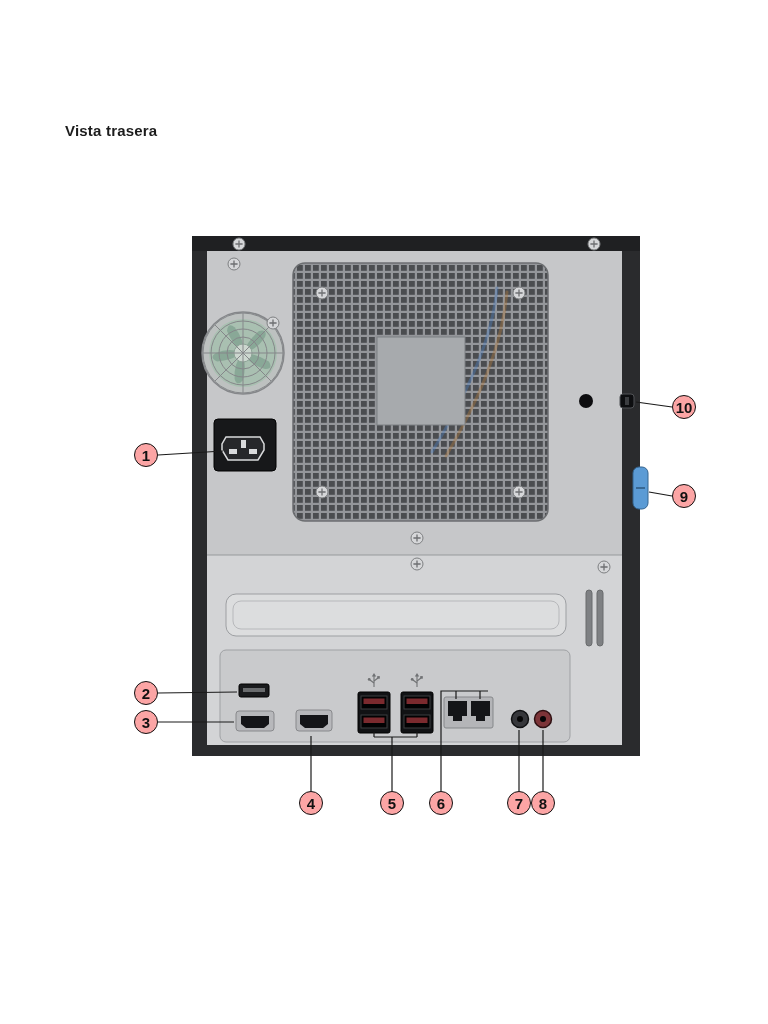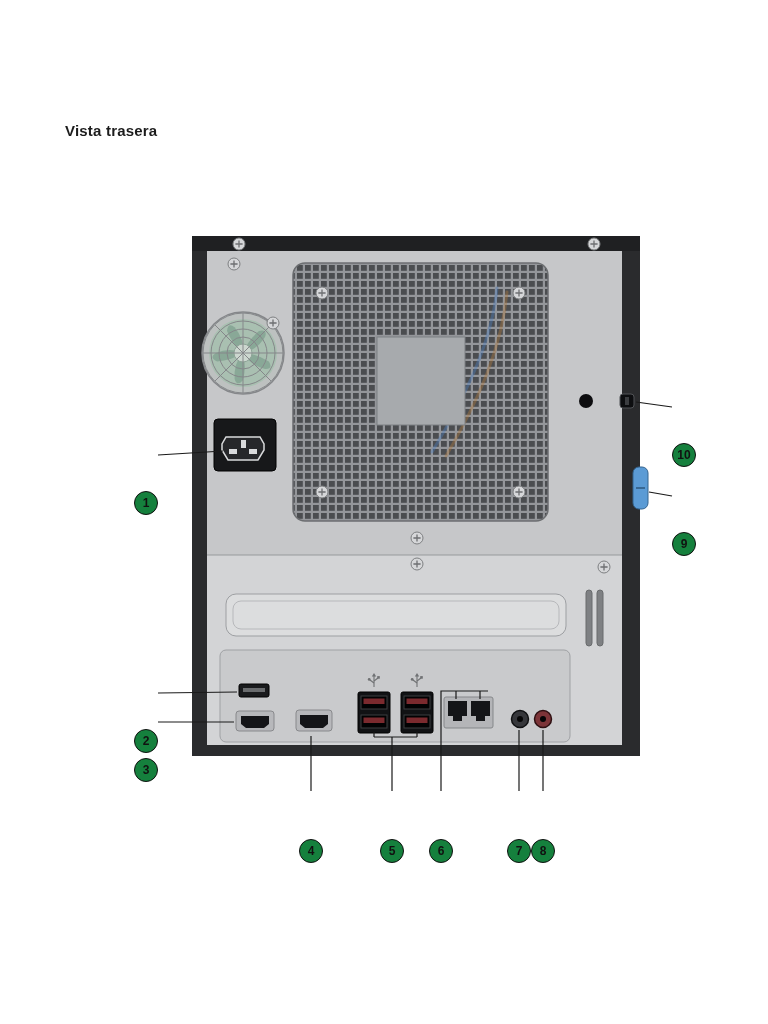--- a/index.html
+++ b/index.html
@@ -21,29 +21,28 @@
     color: #1c1c1c;
     letter-spacing: 0.2px;
   }
   .fig-svg { position: absolute; left: 0; top: 0; }
   .callout {
     position: absolute;
     width: 24px;
     height: 24px;
     border: 1.5px solid #111;
     border-radius: 50%;
-    background: #15803d;
+    background: #fca5a5;
     display: flex;
     align-items: center;
     justify-content: center;
-    font-size: 12px;
+    font-size: 15px;
     font-weight: bold;
     color: #111;
     z-index: 2;
-    margin-top: 48px;
   }
 </style>
 </head>
 <body>
 
 <div class="page">
 
   <h1 class="page-title">Vista trasera</h1>
 
   <svg class="fig-svg" width="768" height="1024" viewBox="0 0 768 1024" aria-hidden="true">

